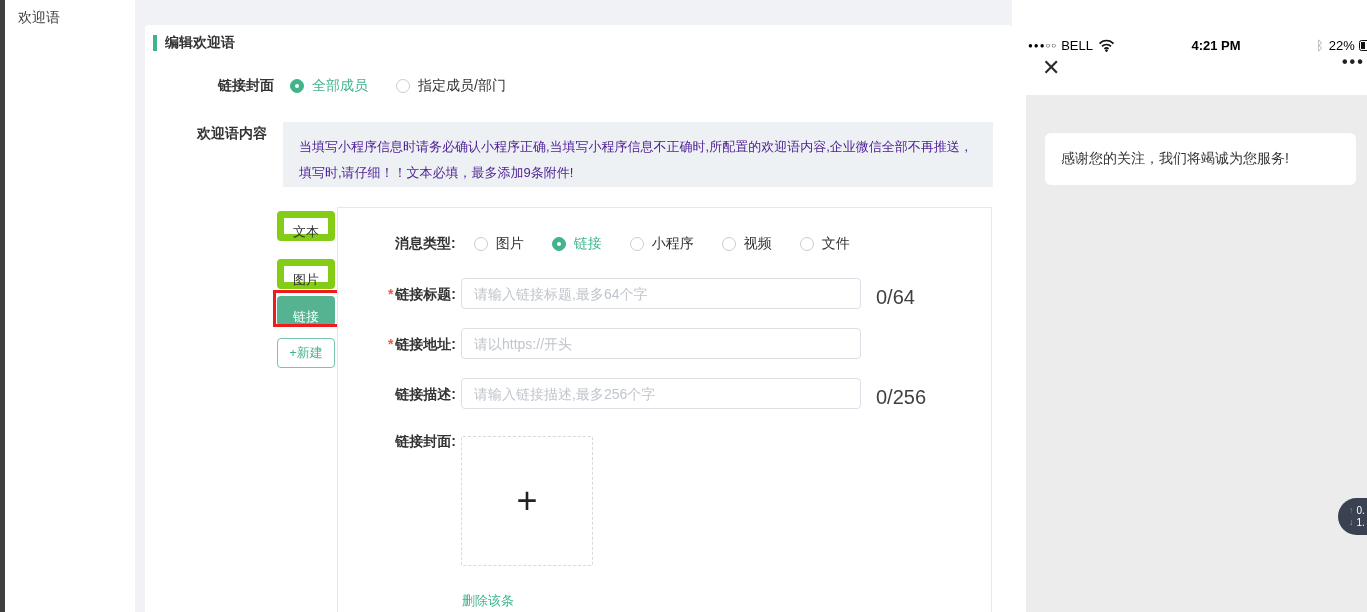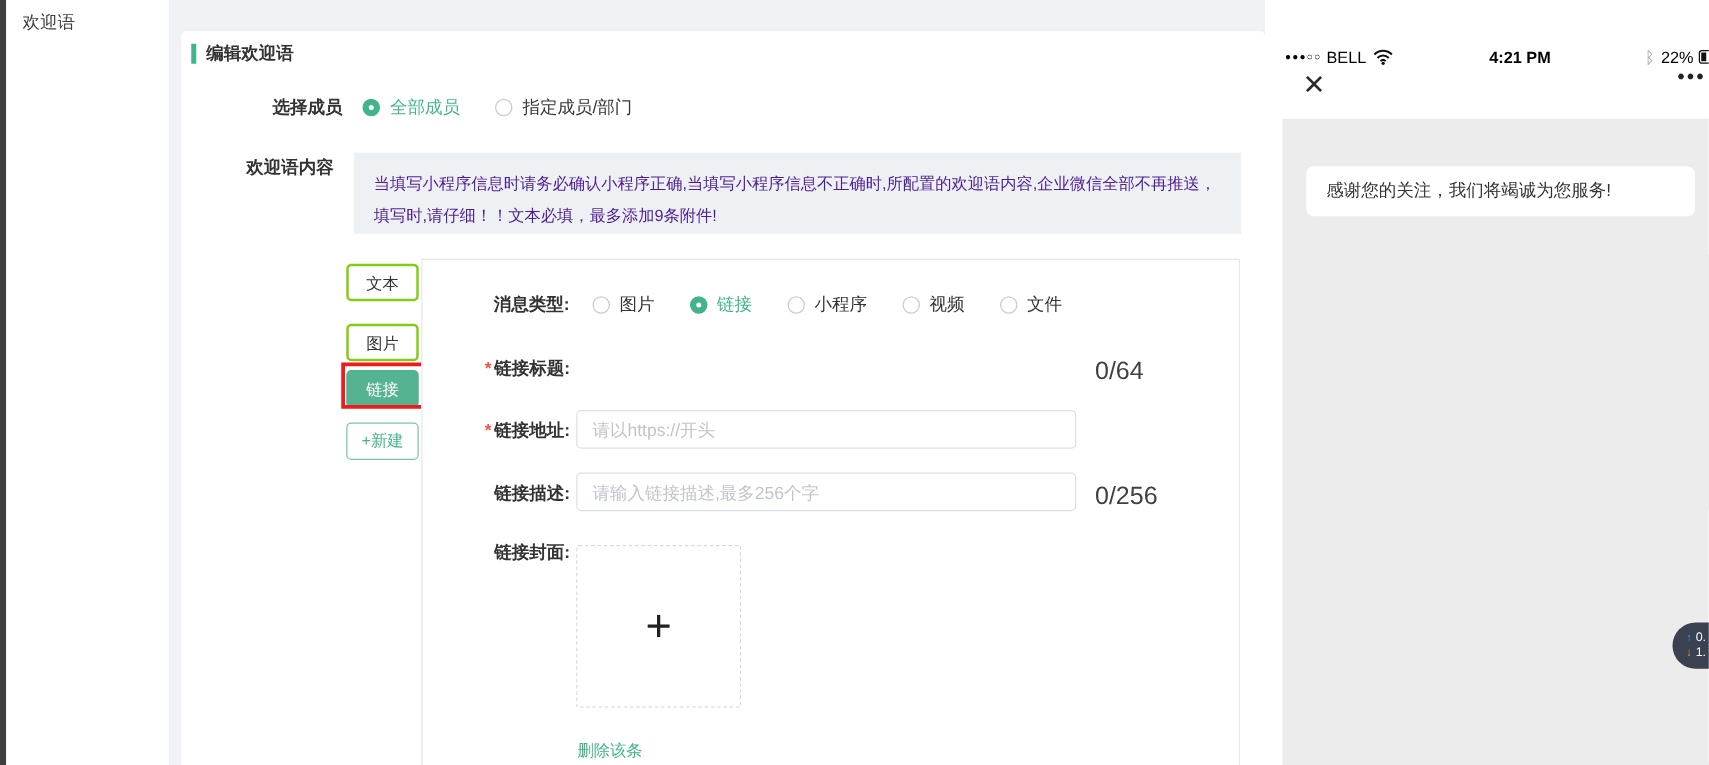--- a/index.html
+++ b/index.html
@@ -28,21 +28,21 @@
   .radio-lab{margin:0 0 0 8px;color:#333;}
   .radio-lab.sel{color:#42b48b;}
   .gap28{margin-left:28px;}
 
   .content-label{left:52px;top:100px;font-size:14px;font-weight:bold;}
   .notice{left:138px;top:97px;width:678px;height:41px;background:#eef1f4;padding:12px 16px;
           font-size:13px;color:#4c1d95;line-height:26px;white-space:nowrap;overflow:hidden;}
 
   
   .tab{left:132px;width:58px;height:30px;line-height:28px;text-align:center;font-size:13px;
-       background:#fff;border:2px solid #84cc16;border-radius:4px;box-sizing:border-box;cursor:pointer;}
+       background:#fff;border:7px solid #84cc16;border-radius:4px;box-sizing:border-box;cursor:pointer;}
   .tab1{top:186px;} .tab2{top:234px;}
   .tab3{top:271px;background:#56b392;border-color:#56b392;color:#fff;}
   .btn-new{top:313px;border:1px solid #79c5a9;color:#42b48b;}
   .red-annot{left:128px;top:265px;width:64px;height:31px;border:3px solid #ee1c1c;pointer-events:none;}
 
   
   .form-box{left:192px;top:182px;width:655px;height:430px;border:1px solid #e8e8e8;background:#fff;box-sizing:border-box;}
   .msgtype-row{left:57px;top:27px;display:flex;align-items:center;font-size:14px;}
   .msgtype-label{font-weight:bold;margin-right:18px;}
   .f-label{left:0;width:118px;text-align:right;font-size:14px;font-weight:bold;}
@@ -69,21 +69,21 @@
   .carrier-name{font-size:13px;margin-right:5px;}
   .time{left:150px;top:2px;width:80px;text-align:center;font-weight:bold;font-size:13px;}
   .status-right{left:290px;top:2px;display:flex;align-items:center;}
   .bt{color:#9a9aa0;font-size:13px;margin-right:5px;}
   .pct{font-size:13px;margin-right:4px;}
   .battery{width:24px;height:11px;border:1px solid #111;border-radius:2.5px;position:relative;box-sizing:border-box;}
   .battery i{position:absolute;left:1px;top:1px;bottom:1px;width:4px;background:#111;}
   .nav-close{left:30px;top:57px;font-size:22px;font-weight:bold;color:#2b2b2b;cursor:pointer;line-height:1;}
   .nav-more{left:330px;top:53px;font-size:16px;letter-spacing:2px;color:#222;font-weight:bold;cursor:pointer;}
   .chat-area{left:14px;top:95px;width:341px;height:517px;background:#ececec;}
-  .bubble{left:19px;top:38px;width:311px;height:40px;background:#fff;border-radius:6px;
+  .bubble{left:19px;top:38px;width:311px;height:52px;background:#fff;border-radius:6px;
           font-size:14px;color:#333;display:flex;align-items:center;padding:0 16px;box-sizing:border-box;}
 
   
   .net-widget{left:326px;top:498px;width:50px;height:37px;background:#3a4150;border-radius:19px 0 0 19px;
               color:#fff;font-size:10px;display:flex;flex-direction:column;justify-content:center;
               padding-left:11px;box-sizing:border-box;gap:2px;cursor:pointer;}
   .net-row{display:flex;align-items:center;gap:3px;line-height:1;}
   .arr-up{color:#2e9cf0;font-size:9px;} .arr-dn{color:#f0982e;font-size:9px;}
 </style>
 </head>
@@ -97,21 +97,21 @@
 
 <div class="abs page-bg">
   <div class="abs card">
 
     <div class="abs section-title">
       <div class="title-bar"></div>
       <span>编辑欢迎语</span>
     </div>
 
     <div class="abs member-row">
-      <span class="member-label">选择成员</span>
+      <span class="member-label">链接封面</span>
       <span class="radio checked">
           <i></i>
         </span>
       <span class="radio-lab sel">全部成员</span>
       <span class="radio gap28"></span>
       <span class="radio-lab">指定成员/部门</span>
     </div>
 
     <div class="abs content-label">欢迎语内容</div>
 
@@ -140,20 +140,21 @@
         <span class="radio-lab">小程序</span>
         <span class="radio gap28"></span>
         <span class="radio-lab">视频</span>
         <span class="radio gap28"></span>
         <span class="radio-lab">文件</span>
       </div>
 
       <div class="abs f-label lab1">
         <span class="mark">*</span><span>链接标题:</span>
       </div>
+      <input class="abs f-input in1" placeholder="请输入链接标题,最多64个字" style="">
       <div class="abs counter cnt1">0/64</div>
 
       <div class="abs f-label lab2">
         <span class="mark">*</span><span>链接地址:</span>
       </div>
       <input class="abs f-input in2" placeholder="请以https://开头" style="">
 
       <div class="abs f-label lab3">
         <span>链接描述:</span>
       </div>

